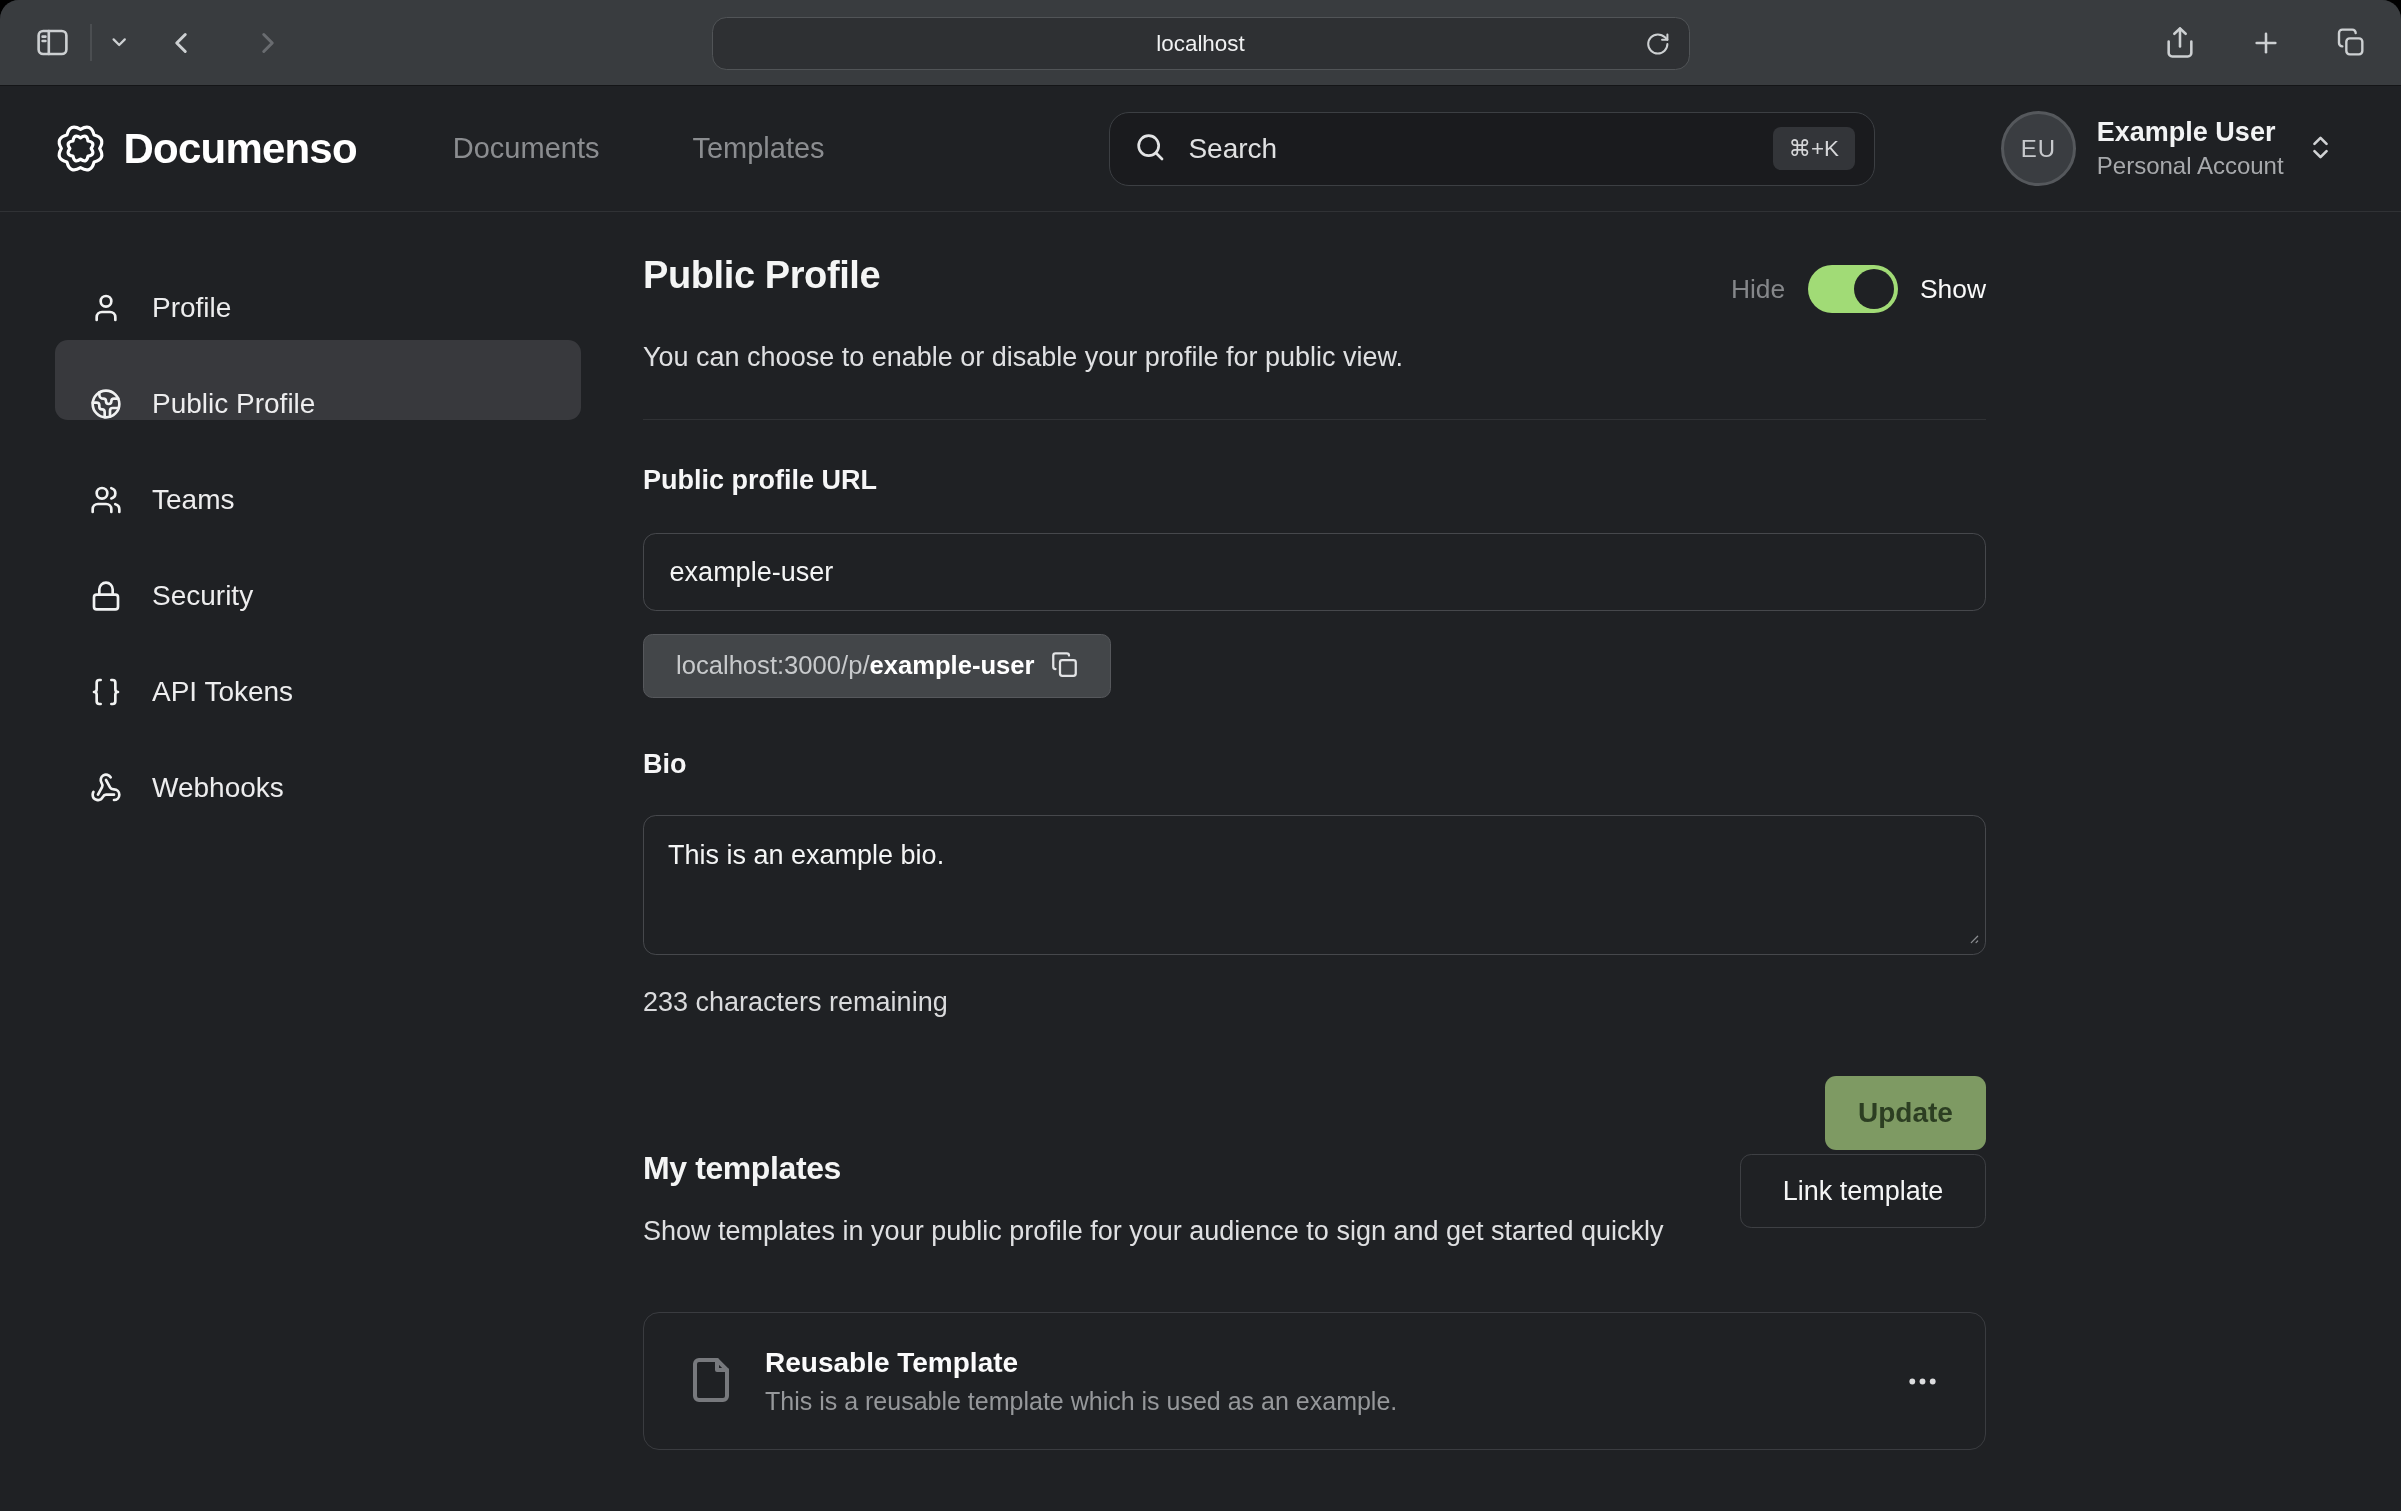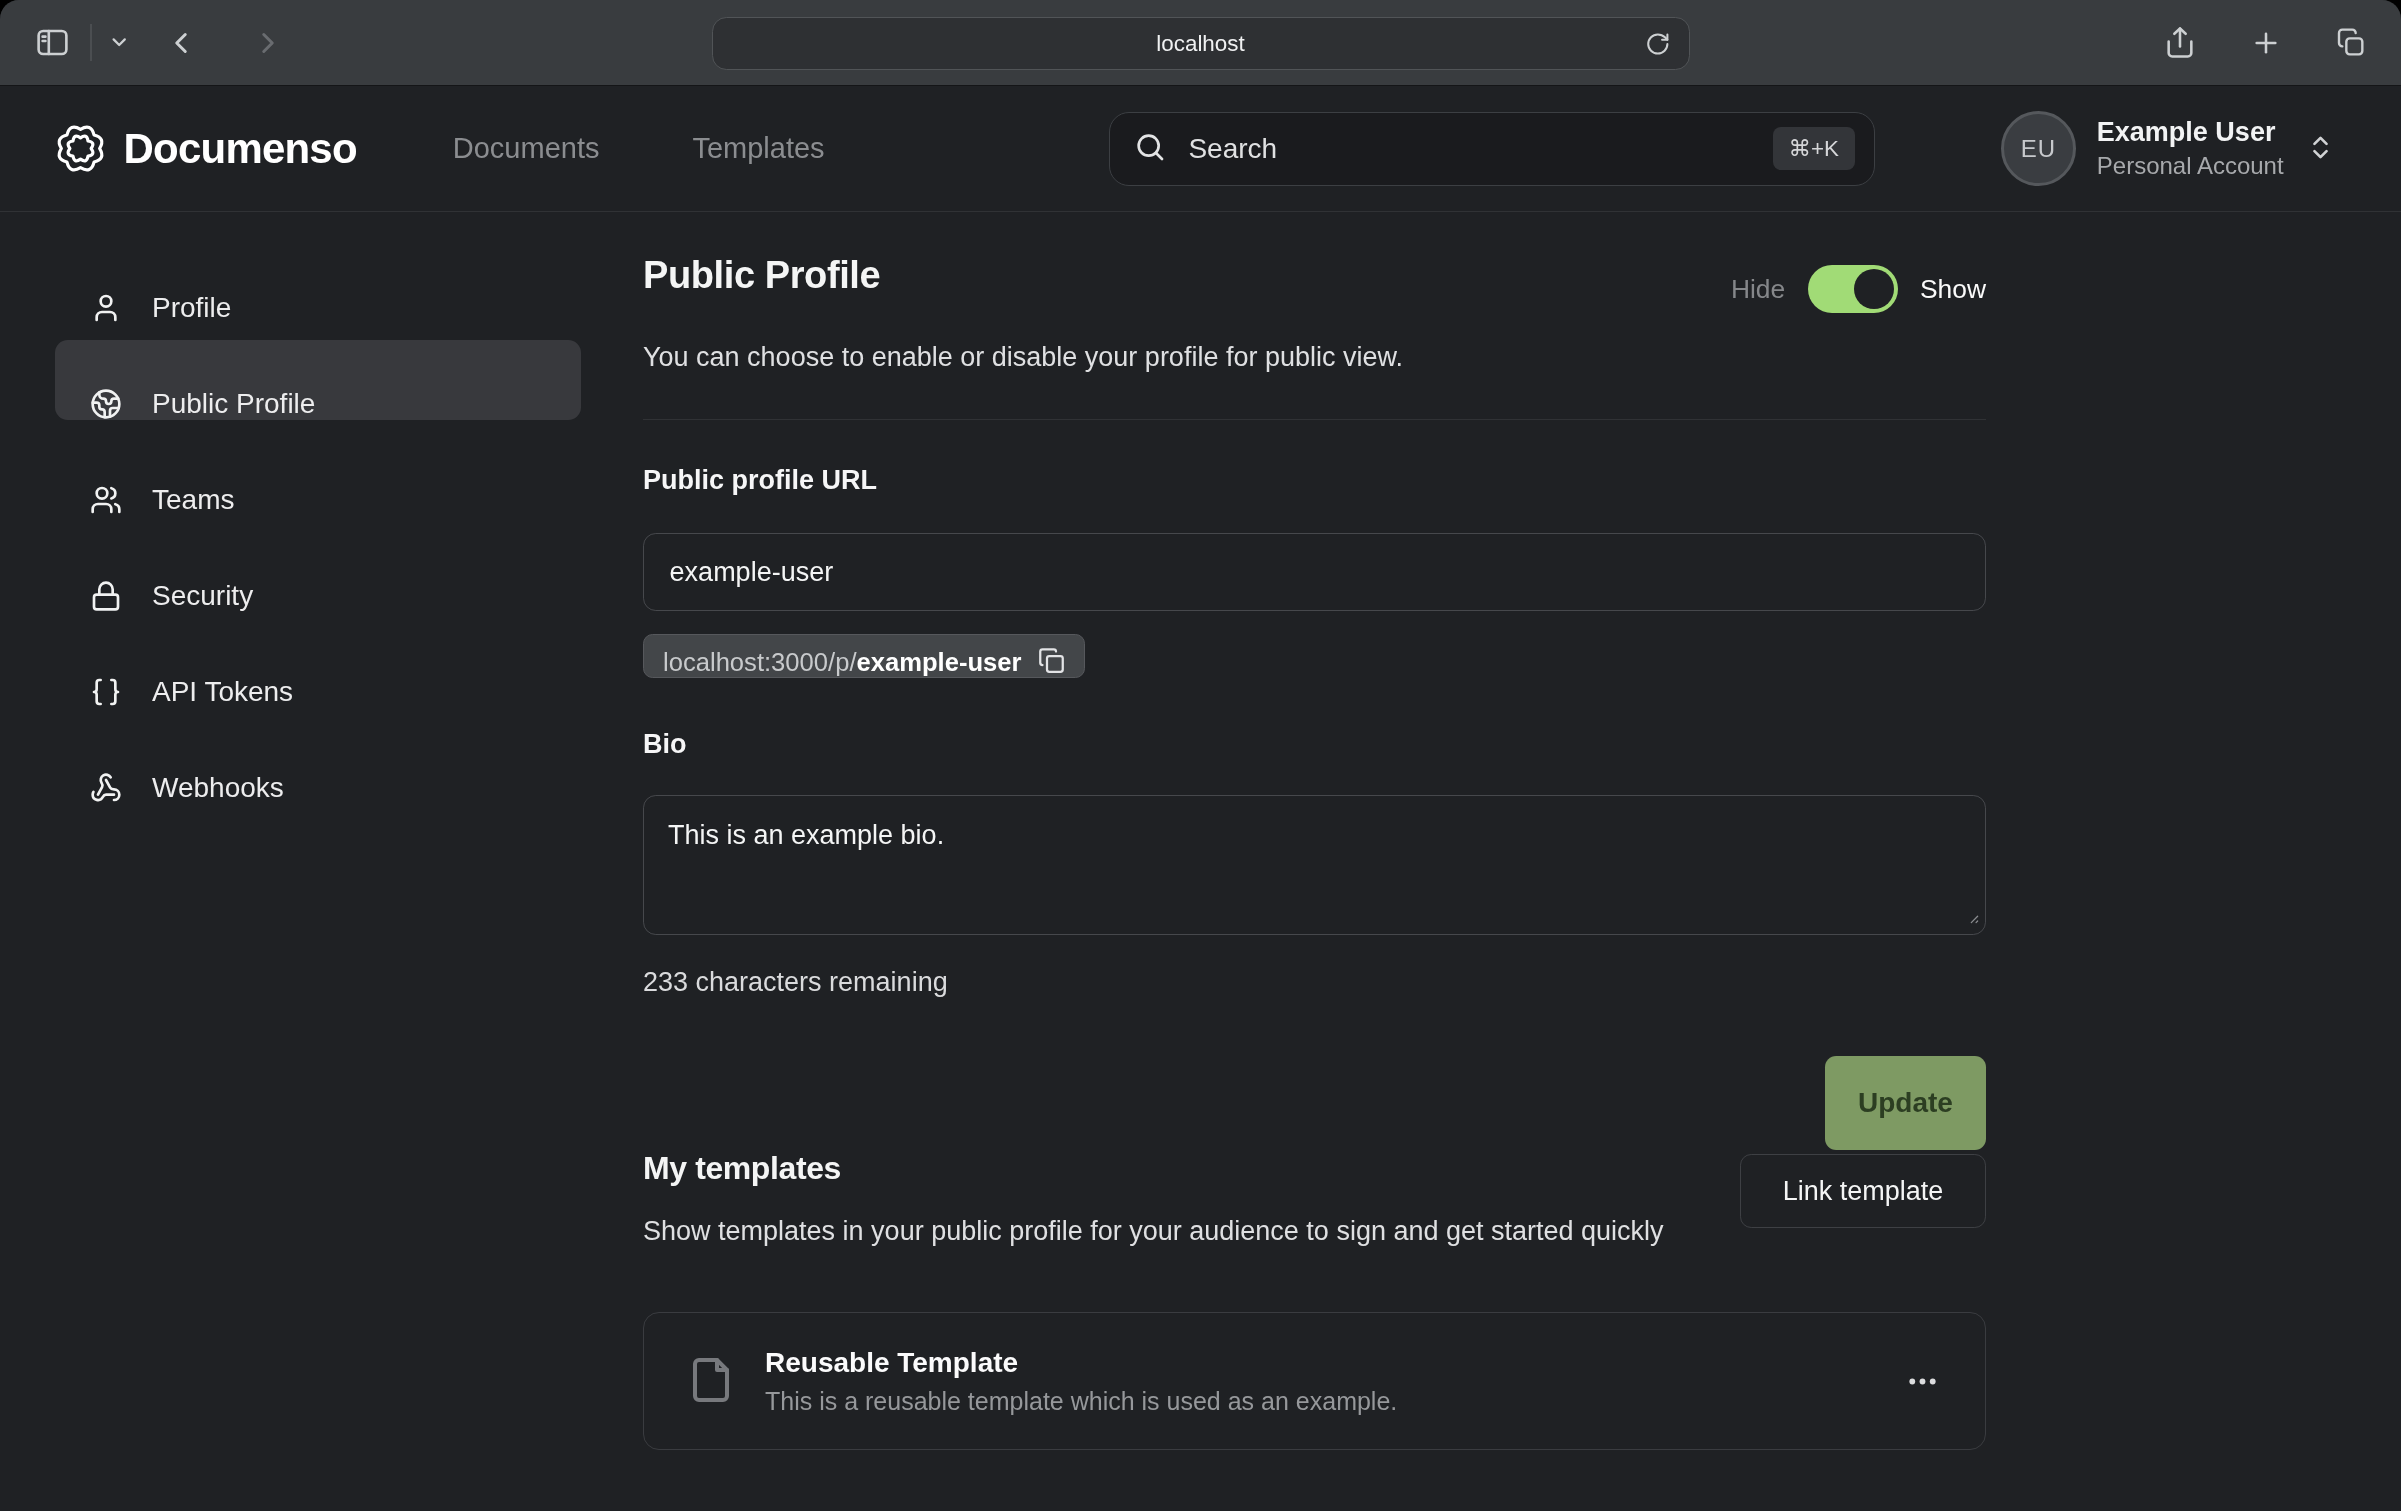--- a/index.html
+++ b/index.html
@@ -88,37 +88,37 @@
   .switch .knob{position:absolute;top:4px;right:4px;width:40px;height:40px;border-radius:50%;background:var(--page-bg);}
   .page-subtitle{margin-top:29px;font-size:27px;color:var(--text-soft);}
   .divider{margin-top:46px;border:none;border-top:1.6px solid var(--hairline);}
   .field-label{margin-top:45px;font-size:27px;font-weight:600;color:#f6f6f7;}
   .url-input{
     margin-top:37px;width:1343px;height:78px;border-radius:12.8px;background:transparent;
     border:1.6px solid var(--border);color:#f4f5f5;font-size:27px;padding:0 25.6px;
     font-family:"Liberation Sans","DejaVu Sans",sans-serif;
   }
   .url-chip{
-    margin-top:22.4px;display:inline-flex;align-items:flex-end;gap:16px;height:44px;
-    background:var(--chip-bg);border:0.8px solid #56585c;border-radius:9.6px;padding:0 19px;cursor:pointer;
+    margin-top:22.4px;display:inline-flex;align-items:center;gap:16px;height:64px;
+    background:var(--chip-bg);border:0.8px solid #56585c;border-radius:9.6px;padding:0 32px;cursor:pointer;
   }
   .chip-base{font-size:25.6px;color:#c8cacc;}
   .chip-slug{font-size:25.6px;font-weight:700;color:#ffffff;}
   .chip-copy{color:#e3e4e6;}
   .bio-wrap{position:relative;margin-top:35px;}
   .bio-input{
     width:1343px;height:140px;border-radius:12.8px;background:transparent;resize:none;
     border:1.6px solid var(--border);color:#f4f5f5;font-size:27px;line-height:1.4;
     padding:21px 24px;font-family:"Liberation Sans","DejaVu Sans",sans-serif;
   }
   .resize-grip{position:absolute;right:6.4px;bottom:9.6px;color:#8b8d90;}
   .chars-remaining{margin-top:29px;font-size:27px;color:#dadbdd;}
   .update-row{margin-top:58px;display:flex;justify-content:flex-end;}
   .update-btn{
-    width:161px;height:94px;border:none;border-radius:11.2px;background:var(--btn-green);
+    width:161px;height:74px;border:none;border-radius:11.2px;background:var(--btn-green);
     color:var(--btn-green-text);font-size:28px;font-weight:600;cursor:pointer;
     font-family:"Liberation Sans","DejaVu Sans",sans-serif;
   }
   .templates-head{display:flex;justify-content:space-between;align-items:flex-start;}
   .templates-title{font-size:32px;font-weight:700;letter-spacing:-0.4px;}
   .templates-sub{margin-top:25.6px;font-size:27px;line-height:1.45;color:var(--text-soft);max-width:1064px;}
   .link-template-btn{
     width:246px;height:74px;background:transparent;border:1.6px solid #3e4044;border-radius:11.2px;
     color:#f4f5f5;font-size:27px;font-weight:500;cursor:pointer;margin-top:4.8px;
     font-family:"Liberation Sans","DejaVu Sans",sans-serif;

